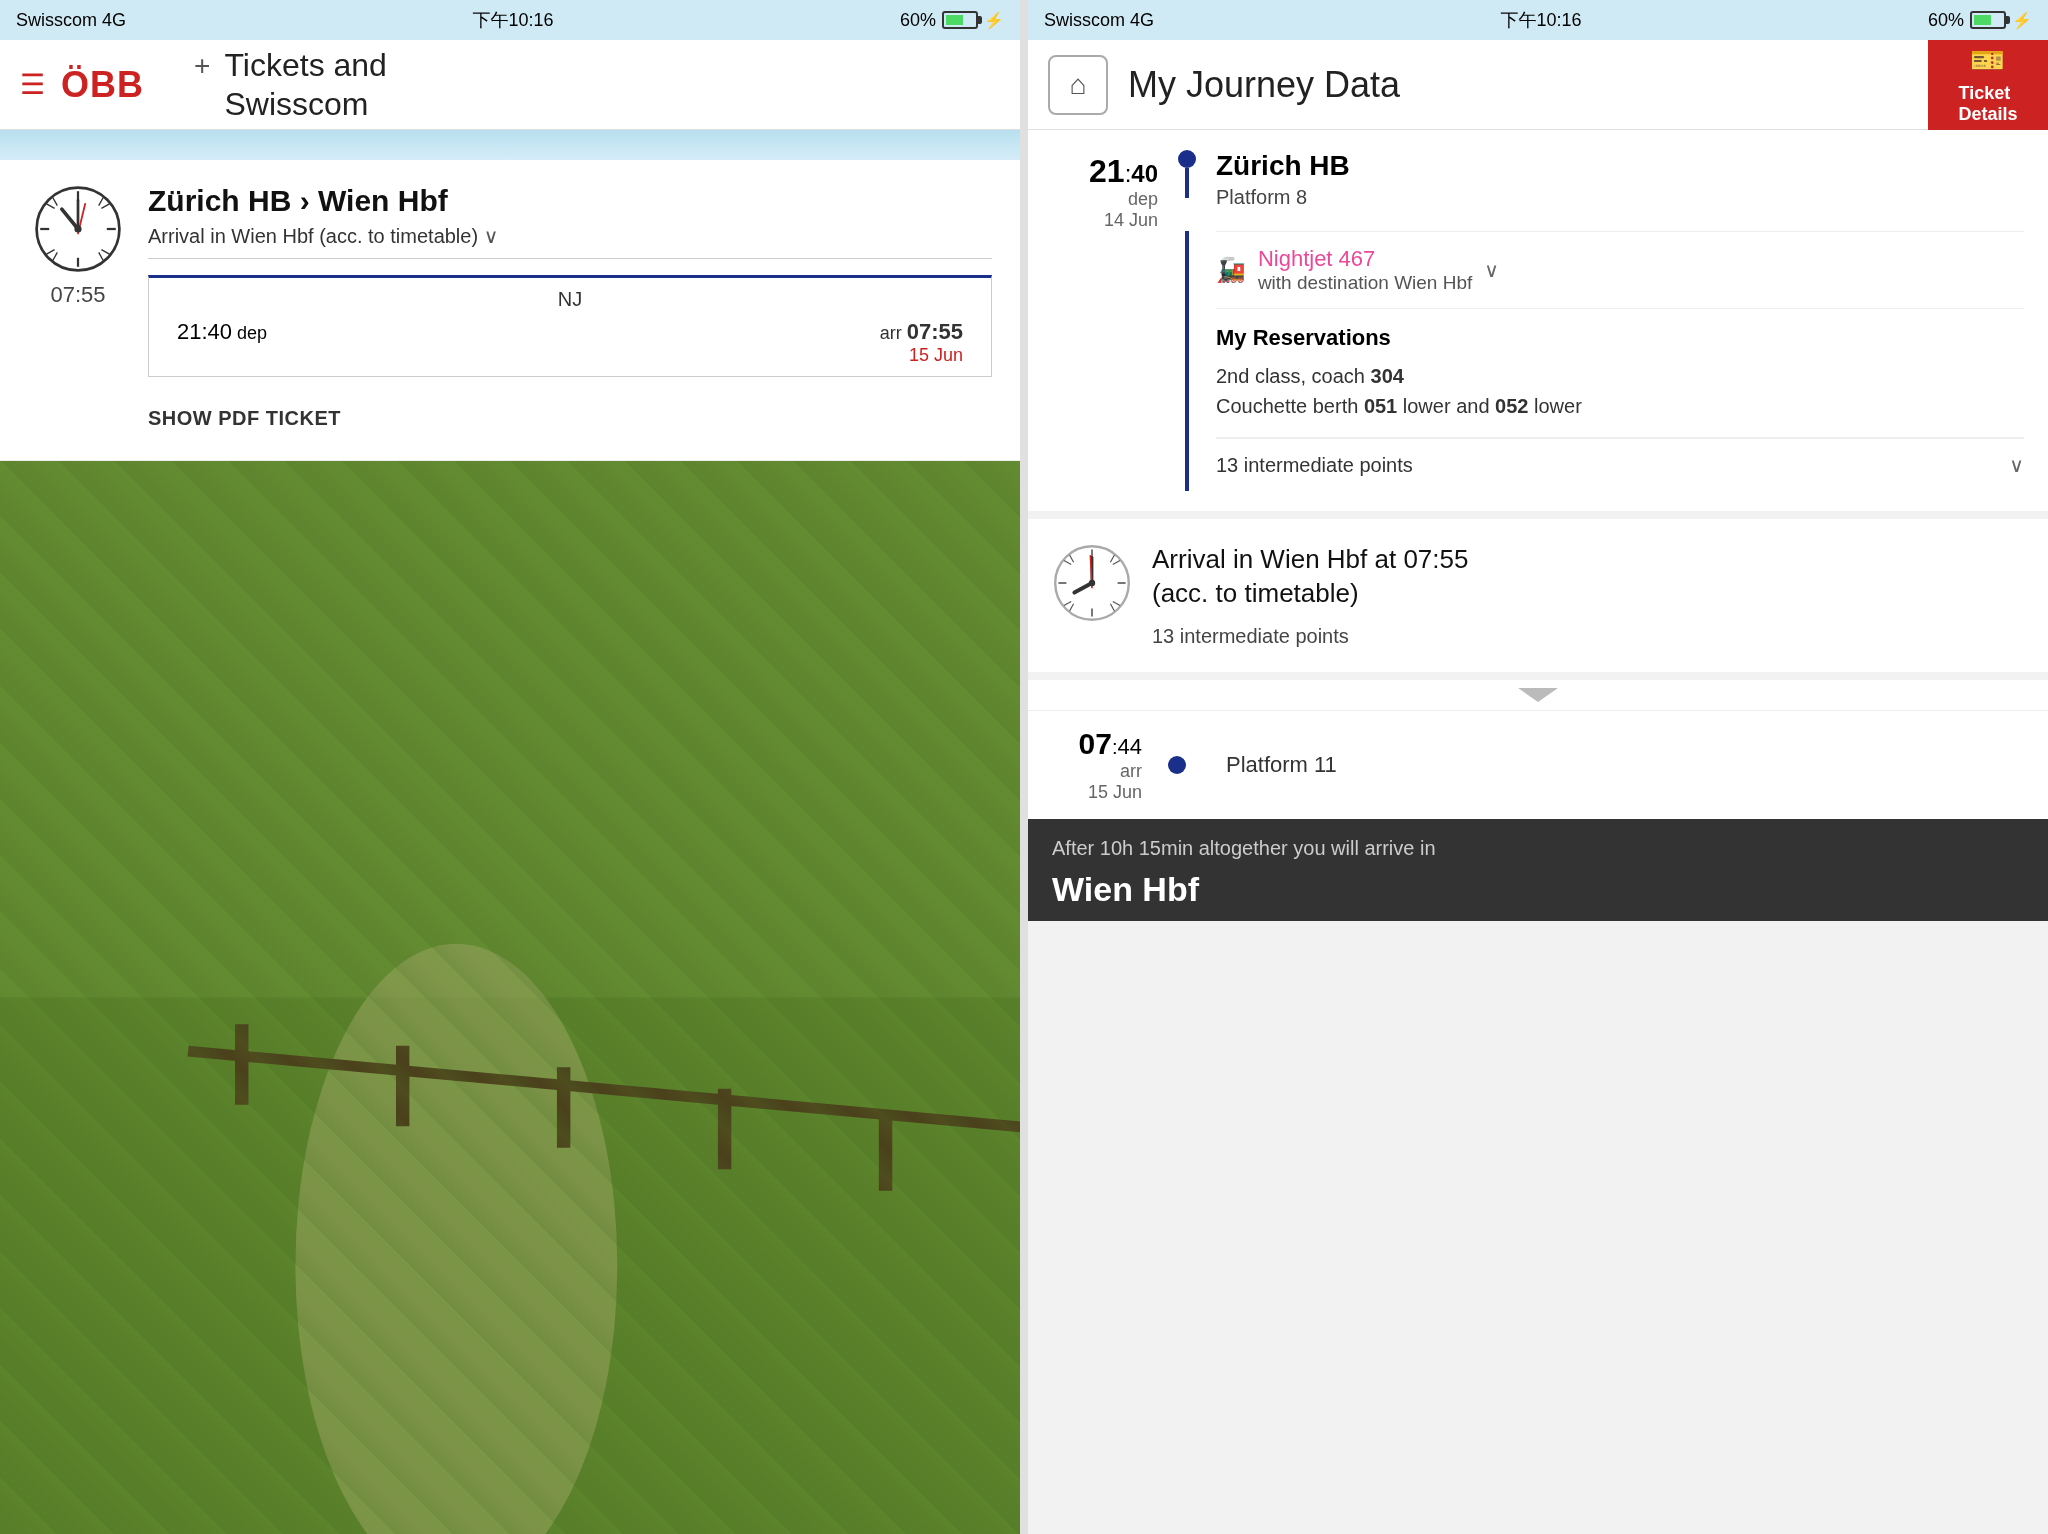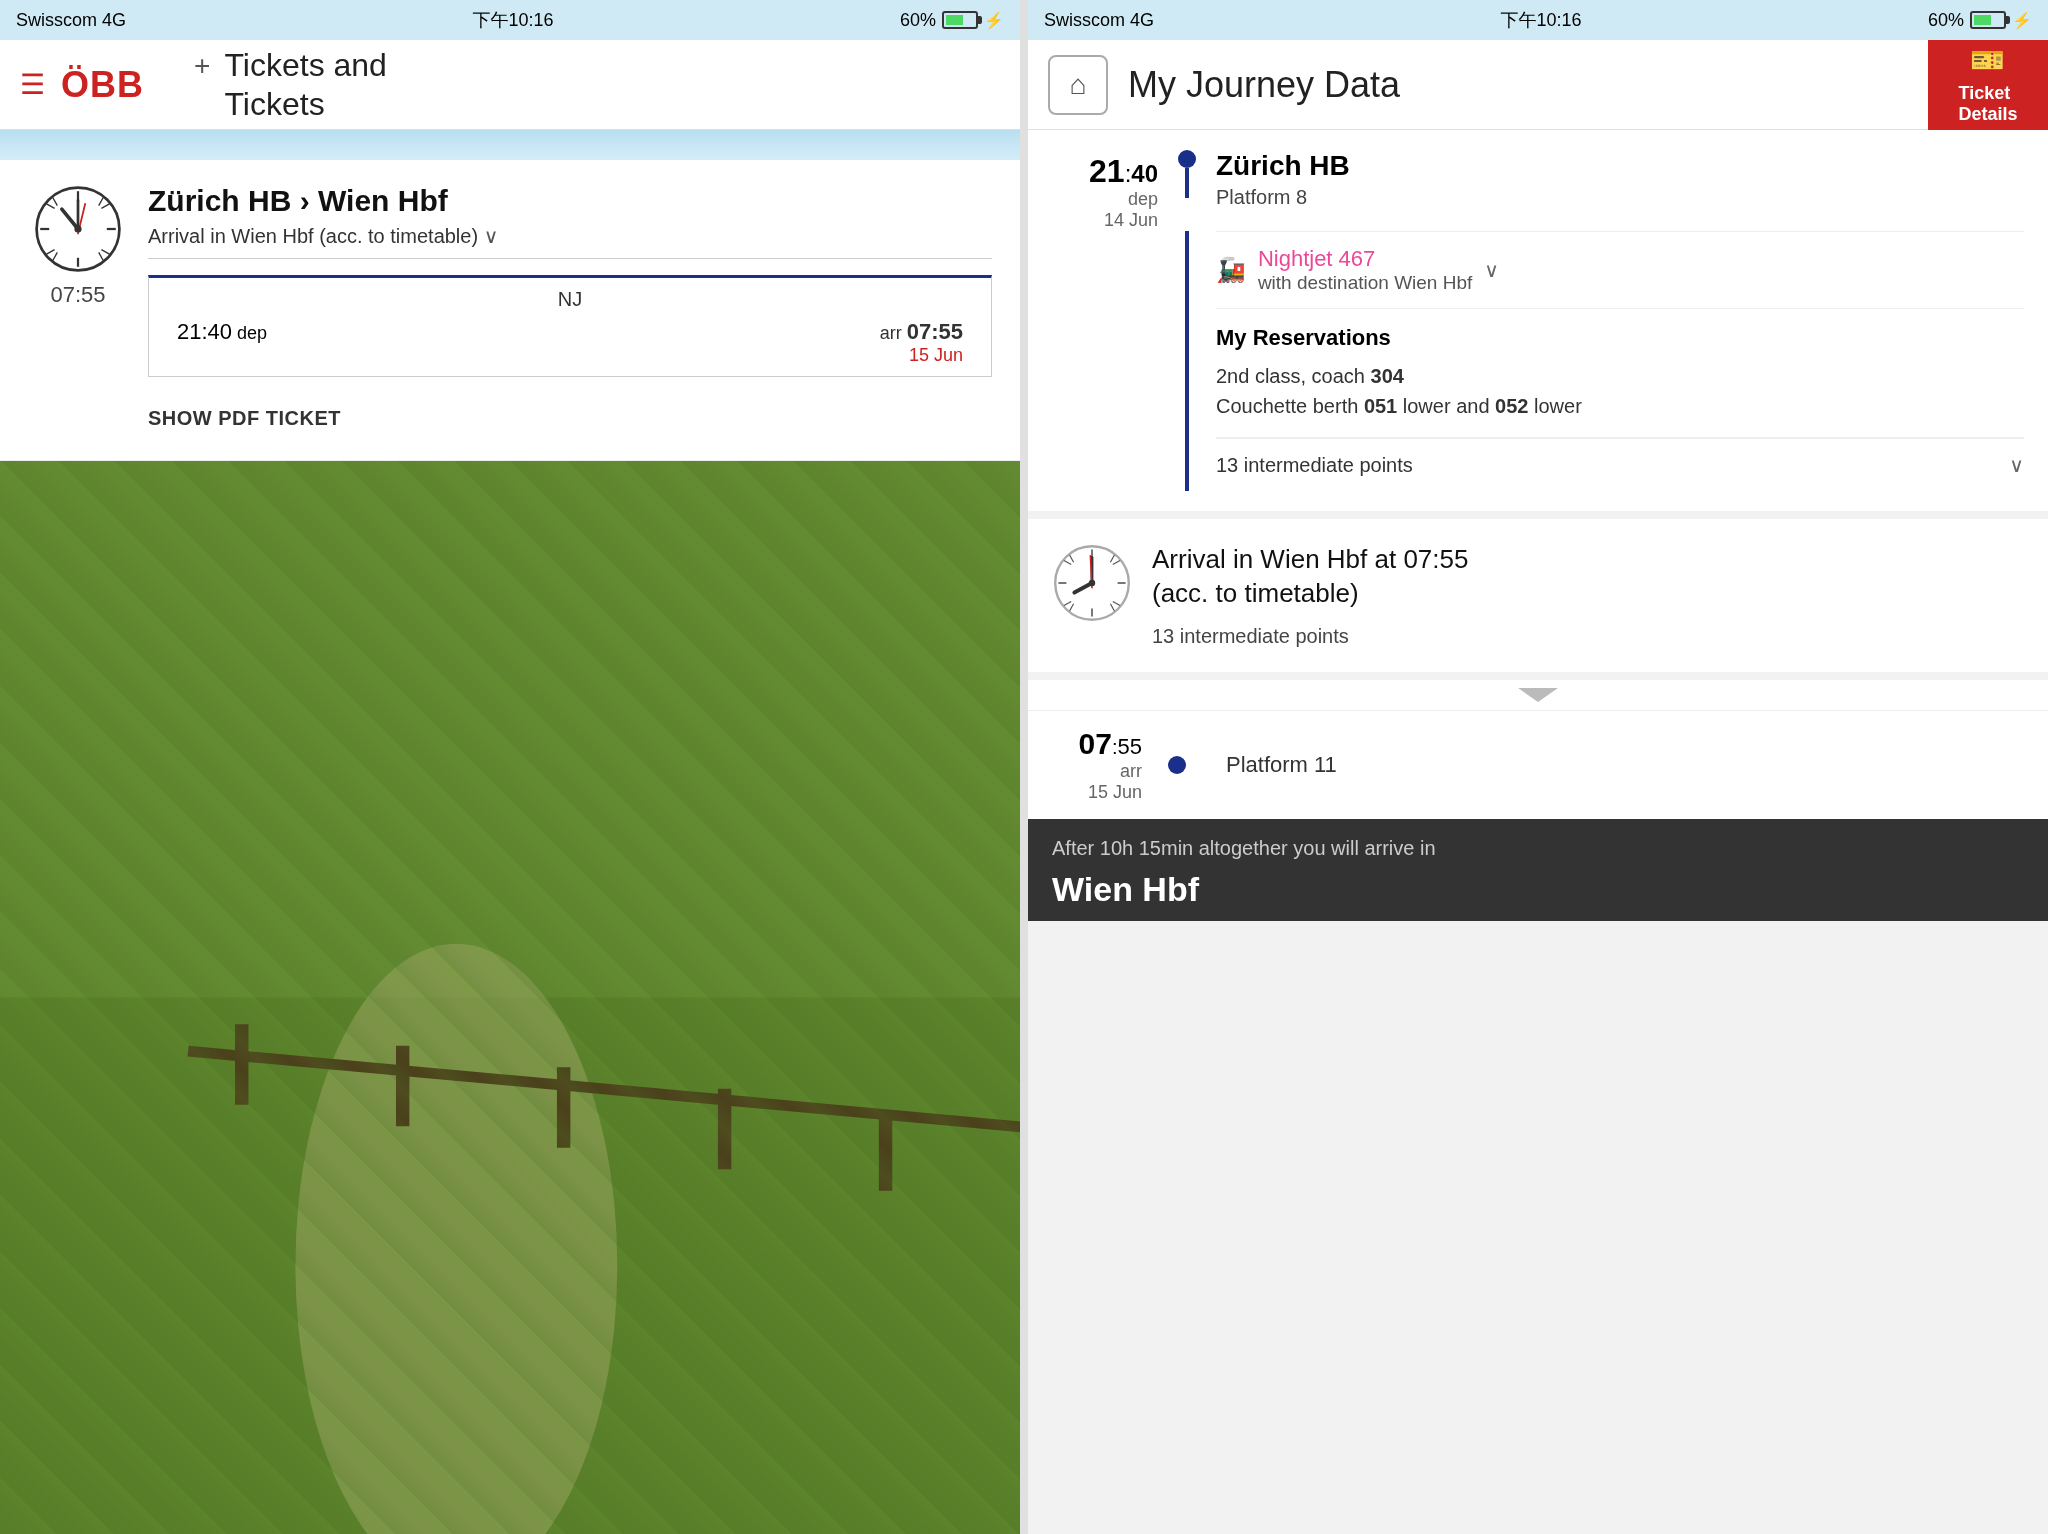--- a/index.html
+++ b/index.html
@@ -470,21 +470,21 @@
     </span>
   </div>
 
   <div class="header">
     <span class="hamburger-icon">☰</span>
     <span class="obb-logo">ÖBB</span>
     <div class="header-add">
       <span class="plus-icon">+</span>
       <span class="header-title">
         <span>Tickets and</span><br>
-        <span>Tickets</span>
+        <span>Swisscom</span>
       </span>
     </div>
   </div>
 
   <div class="banner"></div>
 
   <div class="journey-card">
     <div class="journey-card-inner">
       <div class="clock-wrap">
 
@@ -683,21 +683,21 @@
       </div>
     </div>
 
     <div class="expand-indicator">
       <div class="expand-chevron"></div>
     </div>
 
     <div class="arrival-station-row">
       <div class="arr-time-col">
         <div class="arr-time">
-          <span class="big">07</span><span style="font-size:20px;font-weight:400;">:</span><span style="font-size:22px;">55</span>
+          <span class="big">07</span><span style="font-size:20px;font-weight:400;">:</span><span style="font-size:22px;">44</span>
         </div>
         <div class="arr-label">arr</div>
         <div class="arr-date">15 Jun</div>
       </div>
       <div style="display:flex;flex-direction:column;align-items:center;width:30px;">
         <div class="arr-dot"></div>
       </div>
       <div style="flex:1;padding-left:14px;">
         <div class="arr-platform">Platform 11</div>
       </div>

